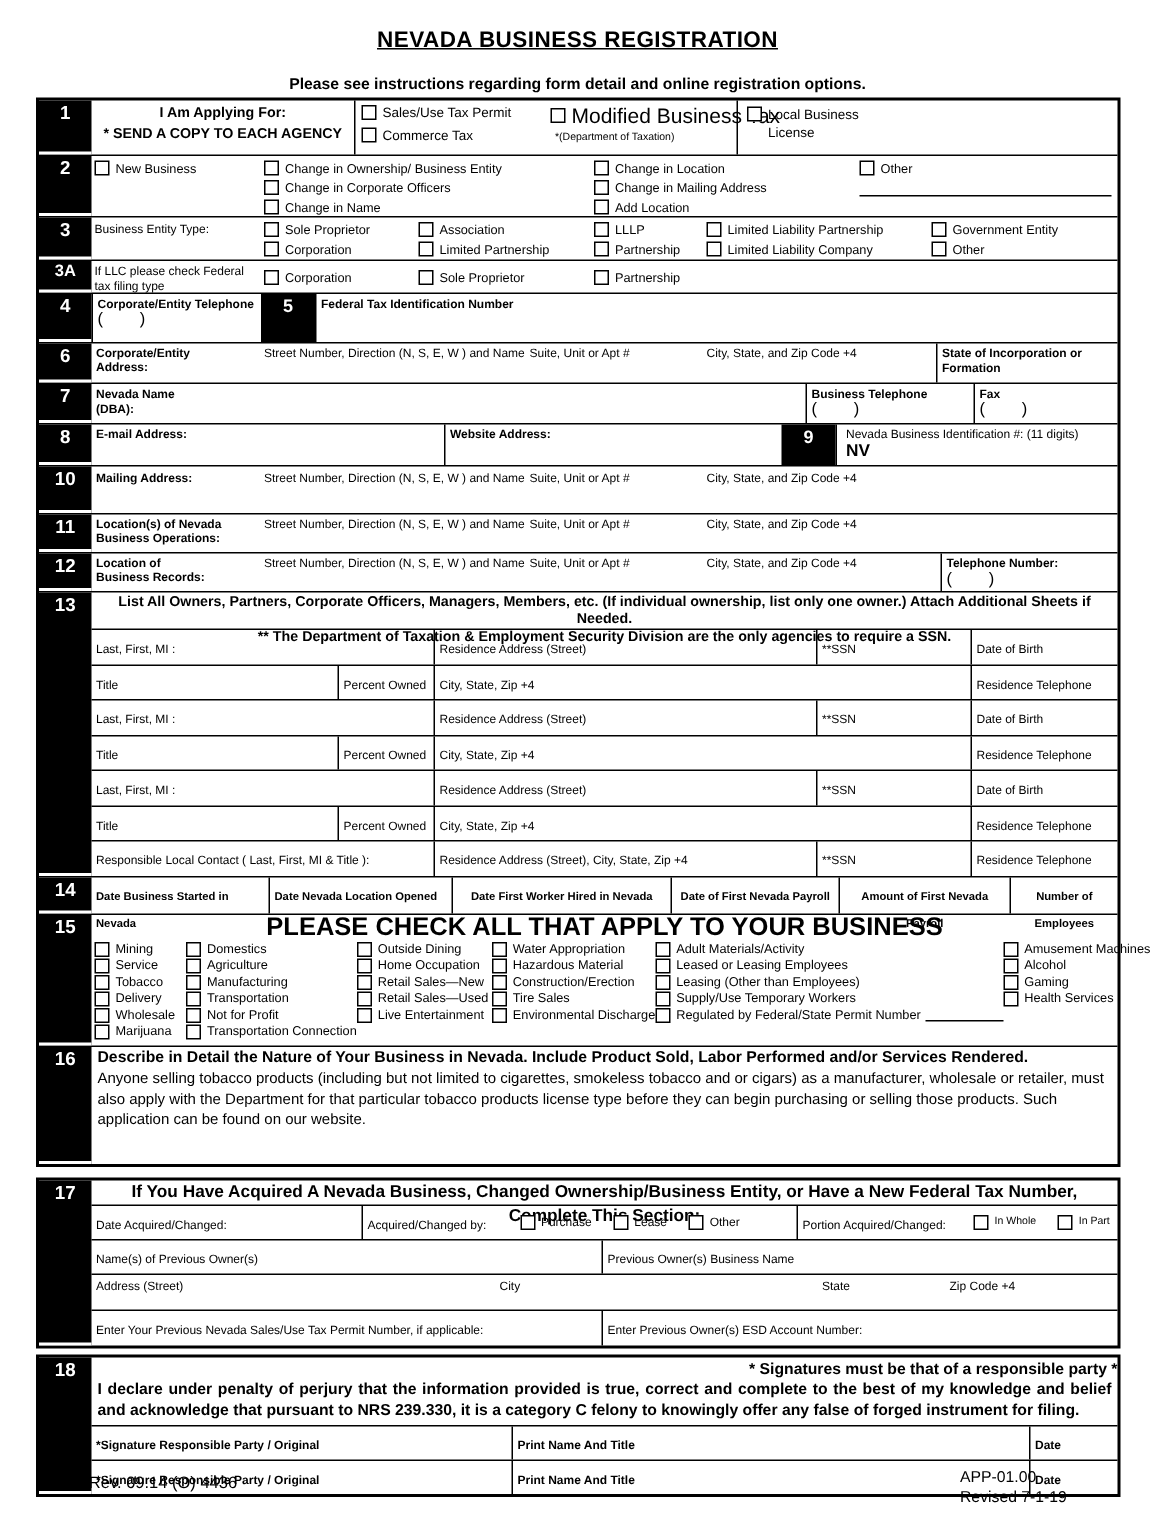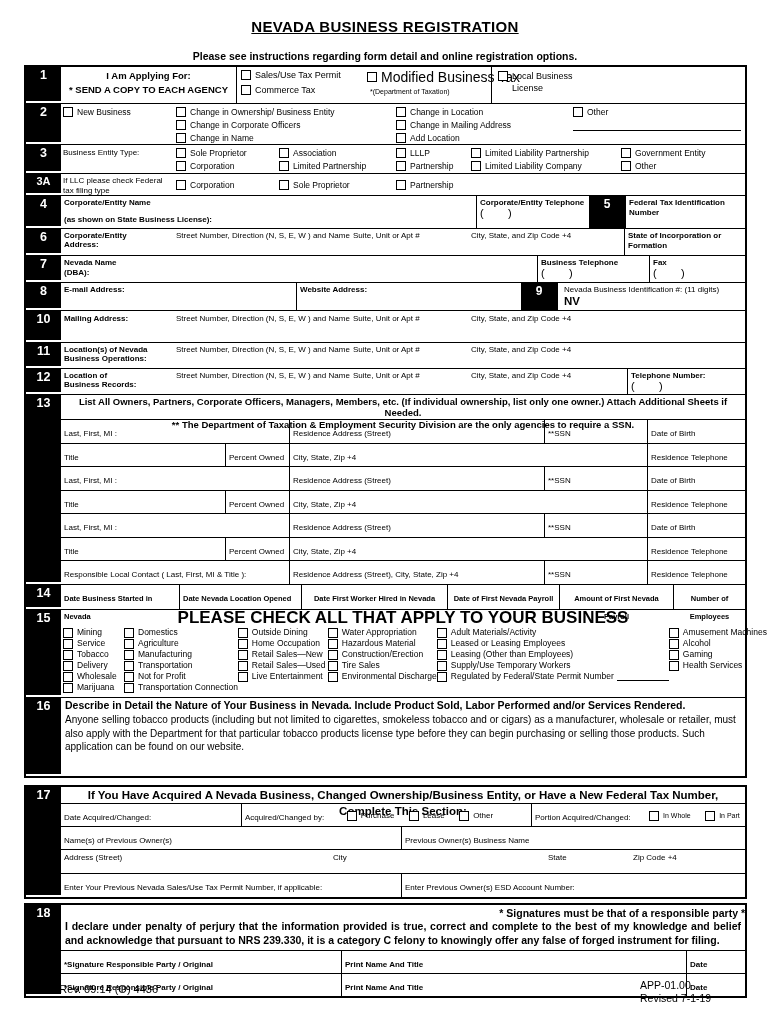--- a/index.html
+++ b/index.html
@@ -272,24 +272,20 @@
               </span>
             </div>
       </div>
         </div>
     </div>
 
     <div class="sec">
       <div class="num">4</div>
       <div class="bodycol">
           <div class="sr r4" style="border-bottom:none;">
-        <div class="c s4name pad">
-          <div class="lb">Corporate/Entity Name</div>
-          <div class="lb" style="margin-top:7px;">(as shown on State Business License):</div>
-        </div>
         <div class="c s4tel bl pad">
           <div class="lb">Corporate/Entity Telephone</div>
           <div class="paren">(        )</div>
         </div>
         <div class="mini">5</div>
         <div class="c s4fed bl pad">
           <div class="lb">Federal Tax Identification Number</div>
         </div>
       </div>
         </div>

